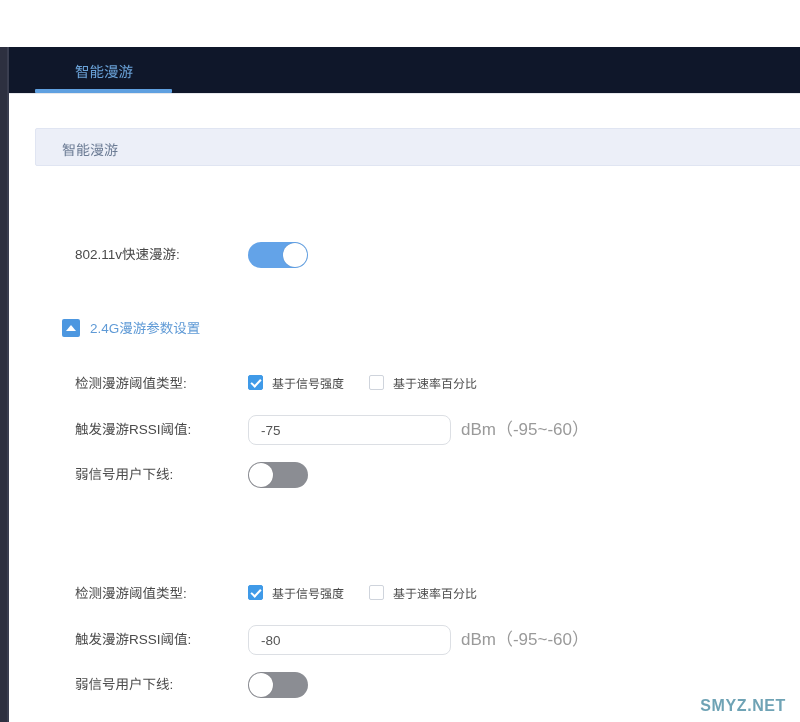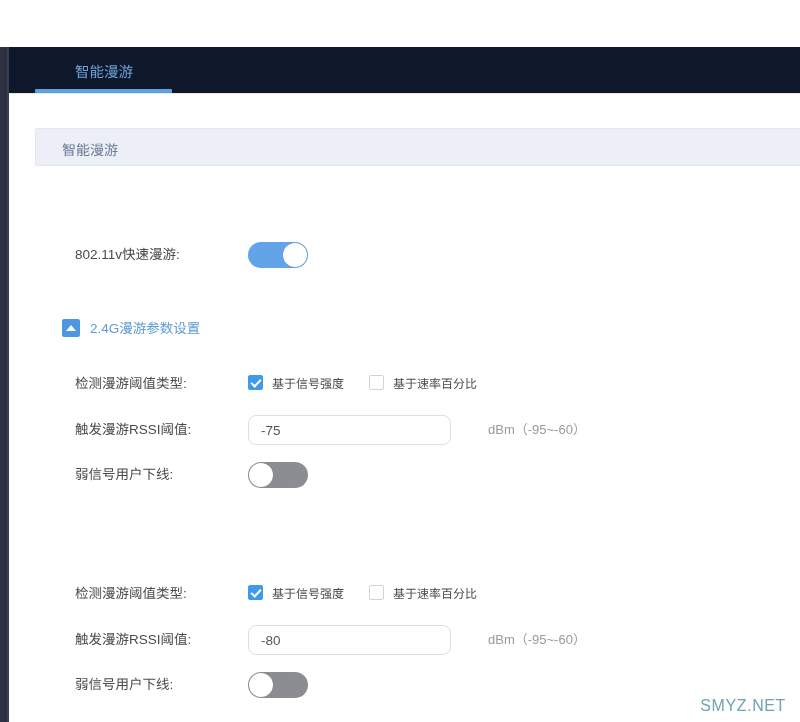--- a/index.html
+++ b/index.html
@@ -261,37 +261,38 @@
     background: #ffffff;
     box-sizing: border-box;
     font-family: inherit;
     font-size: 13.5px;
     color: #555555;
     padding: 0 12px;
     outline: none;
   }
   .unit {
     position: absolute;
-    left: 479px;
+    left: 452px;
     top: 0;
     line-height: 32px;
-    font-size: 13px;
+    font-size: 17px;
     color: #9a9a9a;
     white-space: nowrap;
   }
 
   
   .watermark {
     position: absolute;
     right: 14px;
     bottom: 7px;
     font-size: 16px;
     color: #6fa3b5;
     letter-spacing: 0.6px;
     font-family: "Liberation Sans", "DejaVu Sans", sans-serif;
+    font-weight: bold;
   }
 </style>
 </head>
 <body>
 
 <div class="app">
 
 
   <div class="left-rail">
     <div class="left-rail-inner"></div>

